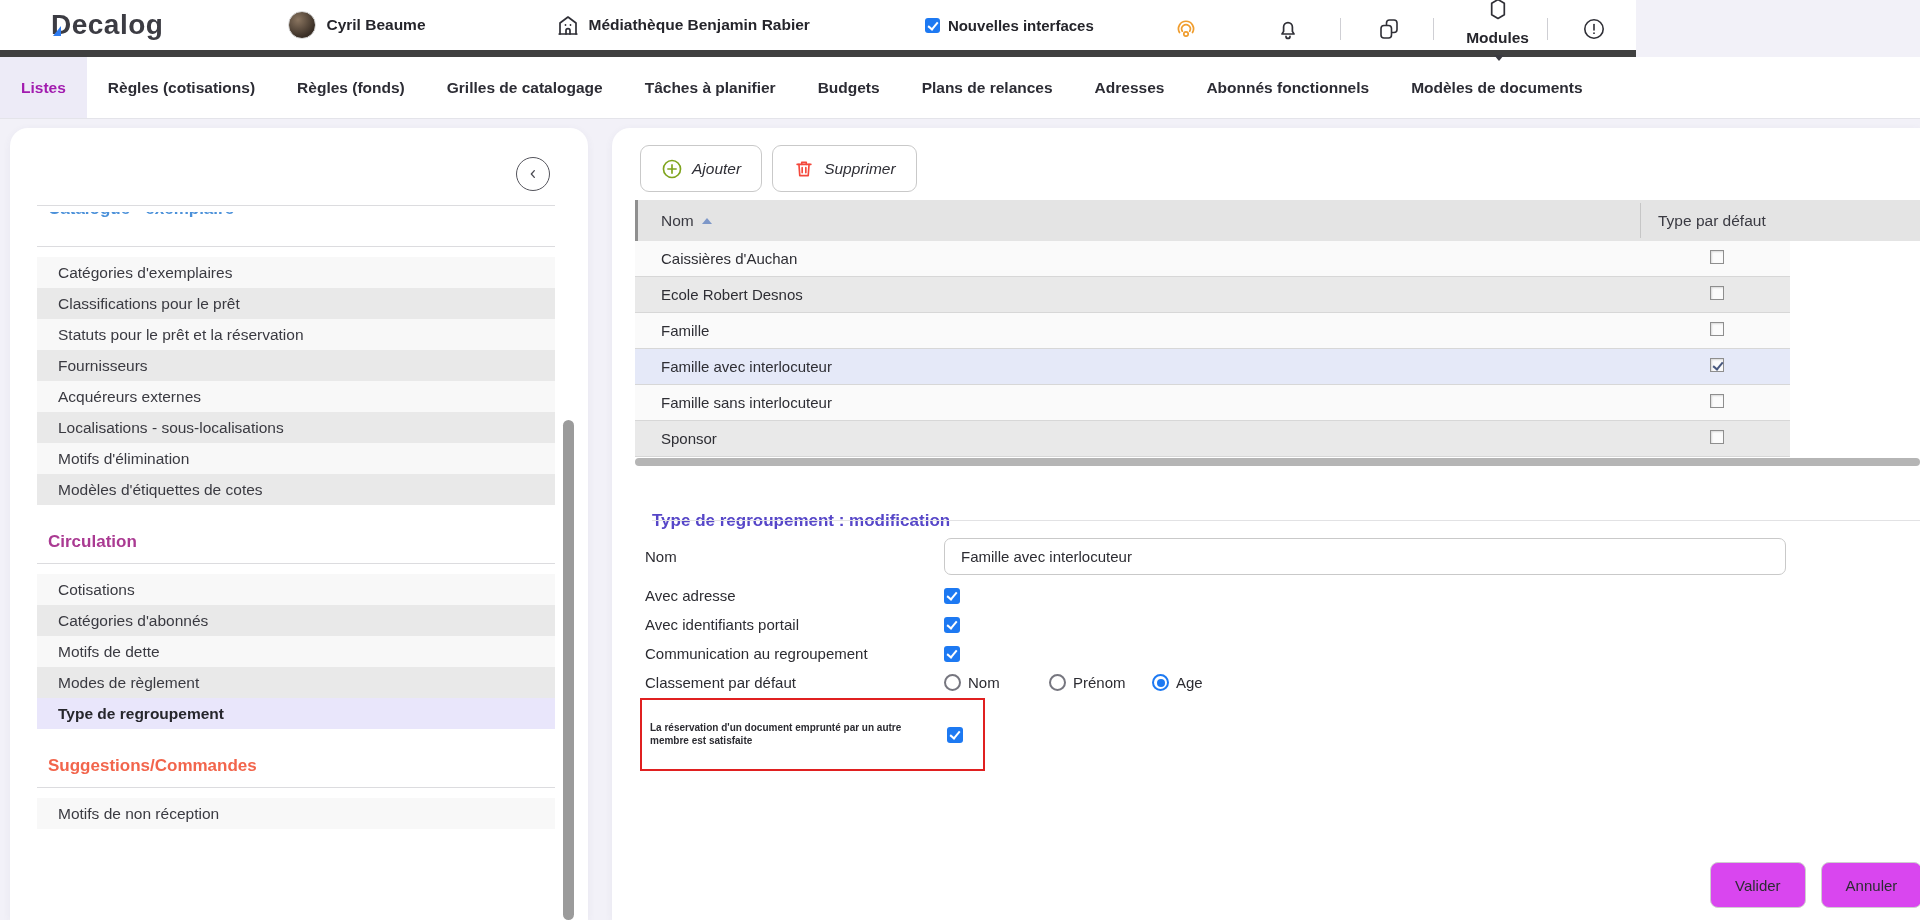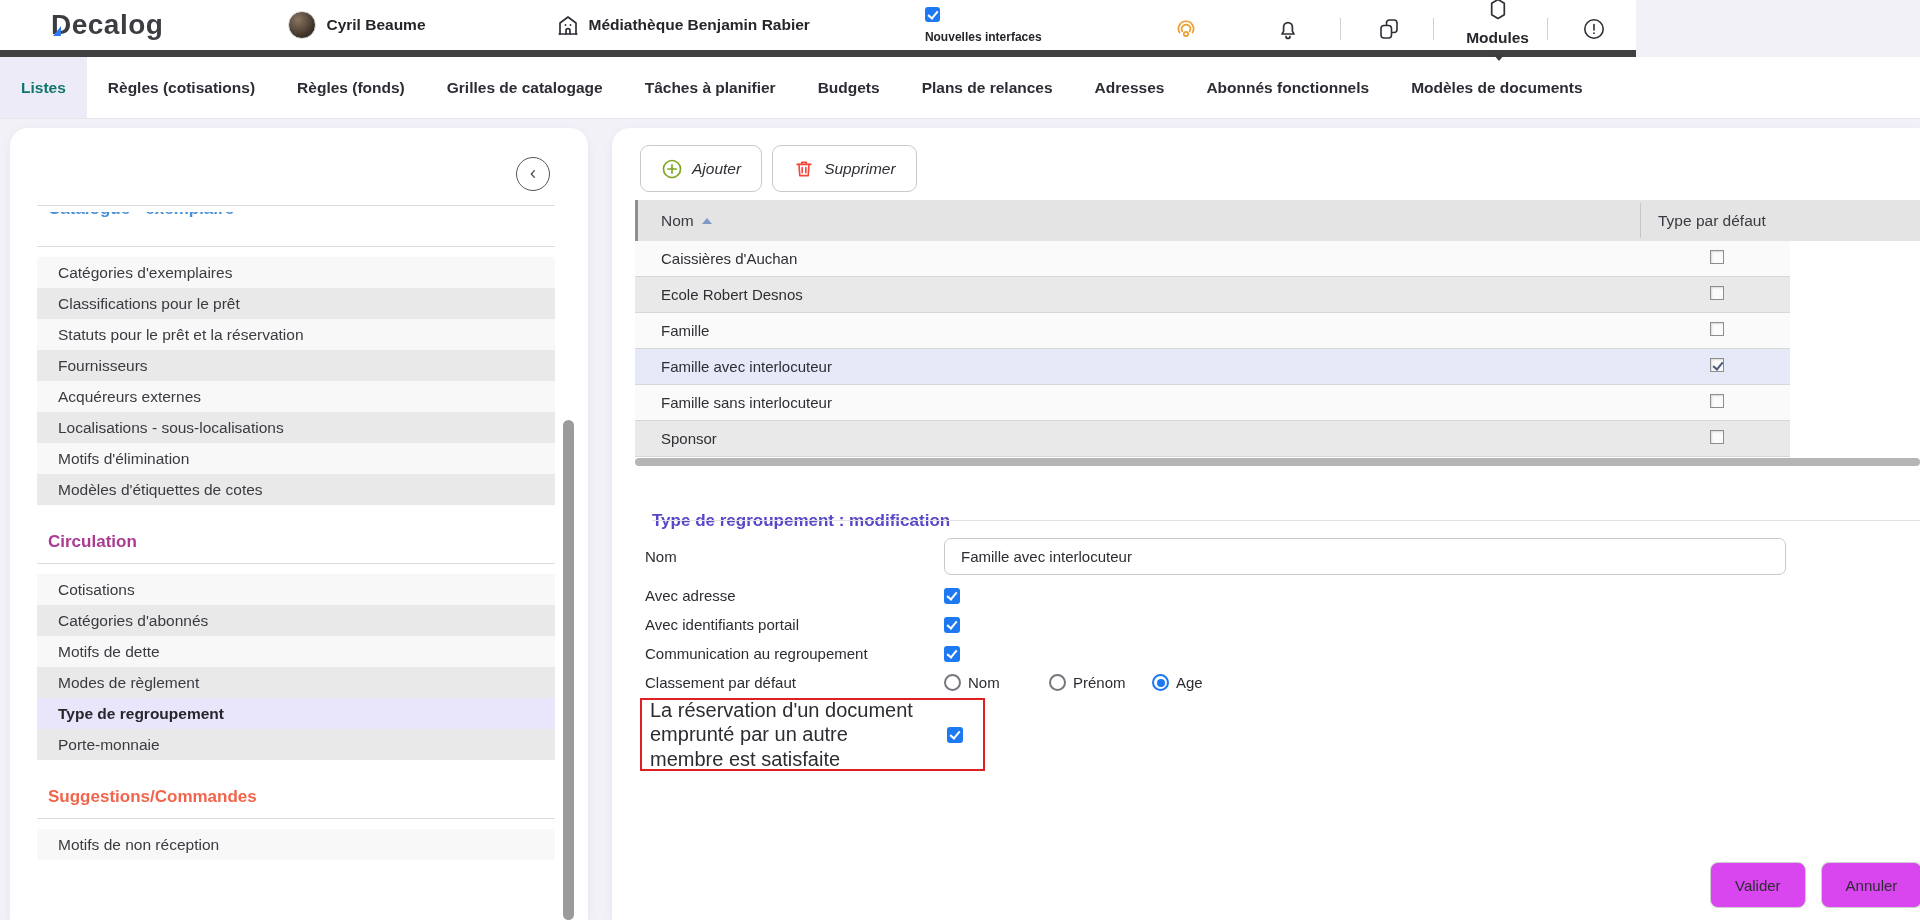--- a/index.html
+++ b/index.html
@@ -9,33 +9,33 @@
   
   .topbar { position:absolute; top:0; left:0; width:1636px; height:57px; background:#fff;
             border-bottom:7px solid #404040; display:flex; align-items:center; z-index:5;padding-left:37px; }
   .logo { margin-left:14px; font-size:28px; font-weight:700; color:#3c3c43; letter-spacing:.5px; position:relative; }
   .logo-accent { position:absolute; left:2px; bottom:5px; width:0; height:0;
                  border-left:8px solid transparent; border-bottom:10px solid #2e7bf0; }
   .avatar { width:28px; height:28px; border-radius:50%; margin-left:125px;
             background:radial-gradient(circle at 35% 30%, #8a7560, #3a2f26 70%); border:1px solid #d6d6d6; }
   .tb-name { margin-left:10px; font-weight:700; font-size:15.5px; color:#25252b; }
   .tb-lib { display:flex; align-items:center; gap:9px; margin-left:130px; font-weight:700; font-size:15.5px; color:#25252b; }
-  .tb-check { display:flex; align-items:flex-start; gap:8px; margin-left:115px; font-weight:700; font-size:12px; color:#25252b;flex-direction:column; }
+  .tb-check { display:flex; align-items:center; gap:8px; margin-left:115px; font-weight:700; font-size:15px; color:#25252b; }
   .top-right { position:absolute; right:0; top:0; height:57px; display:flex; align-items:center; }
   .ico { width:24px; height:24px; display:inline-block; }
   .pipe { width:1px; height:22px; background:#cfcfd4; }
   .modules-wrap { display:flex; align-items:center; gap:8px; font-weight:700; font-size:15.5px; color:#25252b;flex-direction:column; }
   .caret-down { width:0; height:0; border-left:5px solid transparent; border-right:5px solid transparent;
                 border-top:6px solid #3a3a40; margin-left:2px; }
 
   
   .tabbar { position:absolute; top:57px; left:0; width:1920px; height:62px; background:#fff;
             border-bottom:1px solid #e4e4ea; display:flex; align-items:stretch; z-index:4; }
   .tab { display:flex; align-items:center; padding:0 21px; font-weight:700; font-size:15.5px; color:#2c2c34; cursor:pointer; }
-  .tab.active { background:#edebf7; color:#0f766e; }
+  .tab.active { background:#edebf7; color:#a21caf; }
 
   
   .sidebar { position:absolute; left:10px; top:128px; width:578px; height:792px; background:#fff;
              border-radius:18px 18px 0 0; box-shadow:0 2px 8px rgba(70,70,110,.06); }
   .main { position:absolute; left:612px; top:128px; width:1308px; height:792px; background:#fff;
           border-radius:18px 0 0 0; box-shadow:0 2px 8px rgba(70,70,110,.06); }
 
   
   .collapse-btn { position:absolute; left:506px; top:29px; width:34px; height:34px; border:1.6px solid #55555d;
                   border-radius:50%; display:flex; align-items:center; justify-content:center; background:#fff; cursor:pointer; }
@@ -82,21 +82,21 @@
   .frow { position:absolute; left:33px; display:flex; align-items:center; }
   .flabel { width:299px; font-size:15px; color:#2c2c32; }
   .f-nom { top:410px; }
   .text-input { width:842px; height:37px; border:1px solid #c9c9c9; border-radius:7px; padding:0 16px;
                 font-size:15px; color:#2c2c32; font-family:"Liberation Sans", sans-serif; background:#fff; }
   .f-cb1 { top:459px; } .f-cb2 { top:488px; } .f-cb3 { top:517px; } .f-radio { top:546px; }
   .radio-item { display:flex; align-items:center; gap:7px; font-size:15px; color:#2c2c32; }
   .ri-1 { width:105px; } .ri-2 { width:103px; }
   .redbox { position:absolute; top:570px; left:28px; width:345px; height:73px; border:2px solid #e02020;
             display:flex; align-items:center; padding:4px 8px; background:#fff; }
-  .rb-label { width:276px; font-size:20px; line-height:1.22; color:#2c2c32; }
+  .rb-label { width:276px; font-size:10px; line-height:1.22; color:#2c2c32;font-weight:bold; }
   .rb-cb { margin-left:auto; margin-right:12px; }
   .actions { position:absolute; top:734px; left:1098px; display:flex; gap:15px; }
   .btn { height:46px; padding:0 24px; min-width:85px; background:#d946ef; border:1px solid #cfcfcf; border-radius:8px;
          font-size:15px; color:#2c2c32; font-family:"Liberation Sans", sans-serif; cursor:pointer; }
 
   
   .cb { width:16px; height:16px; background:#1d79f2; border-radius:3px; position:relative; display:inline-block; }
   .cb::after { content:""; position:absolute; left:5px; top:2px; width:4px; height:8px;
                border:solid #fff; border-width:0 2px 2px 0; transform:rotate(40deg); }
   .gcb { width:14px; height:14px; background:#fbfbfb; border:1px solid #8e8e8e;
@@ -216,21 +216,20 @@
     </div>
 
     <div class="section-head head-circulation">Circulation</div>
     <hr class="divider">
     <div class="side-list">
       <div class="side-item">Cotisations</div>
       <div class="side-item">Catégories d'abonnés</div>
       <div class="side-item">Motifs de dette</div>
       <div class="side-item">Modes de règlement</div>
       <div class="side-item selected">Type de regroupement</div>
-      <div class="side-item">Porte-monnaie</div>
     </div>
 
     <div class="section-head head-suggestions">Suggestions/Commandes</div>
     <hr class="divider">
     <div class="side-list">
       <div class="side-item">Motifs de non réception</div>
     </div>
   </div>
 
   <div class="vscroll"></div>

